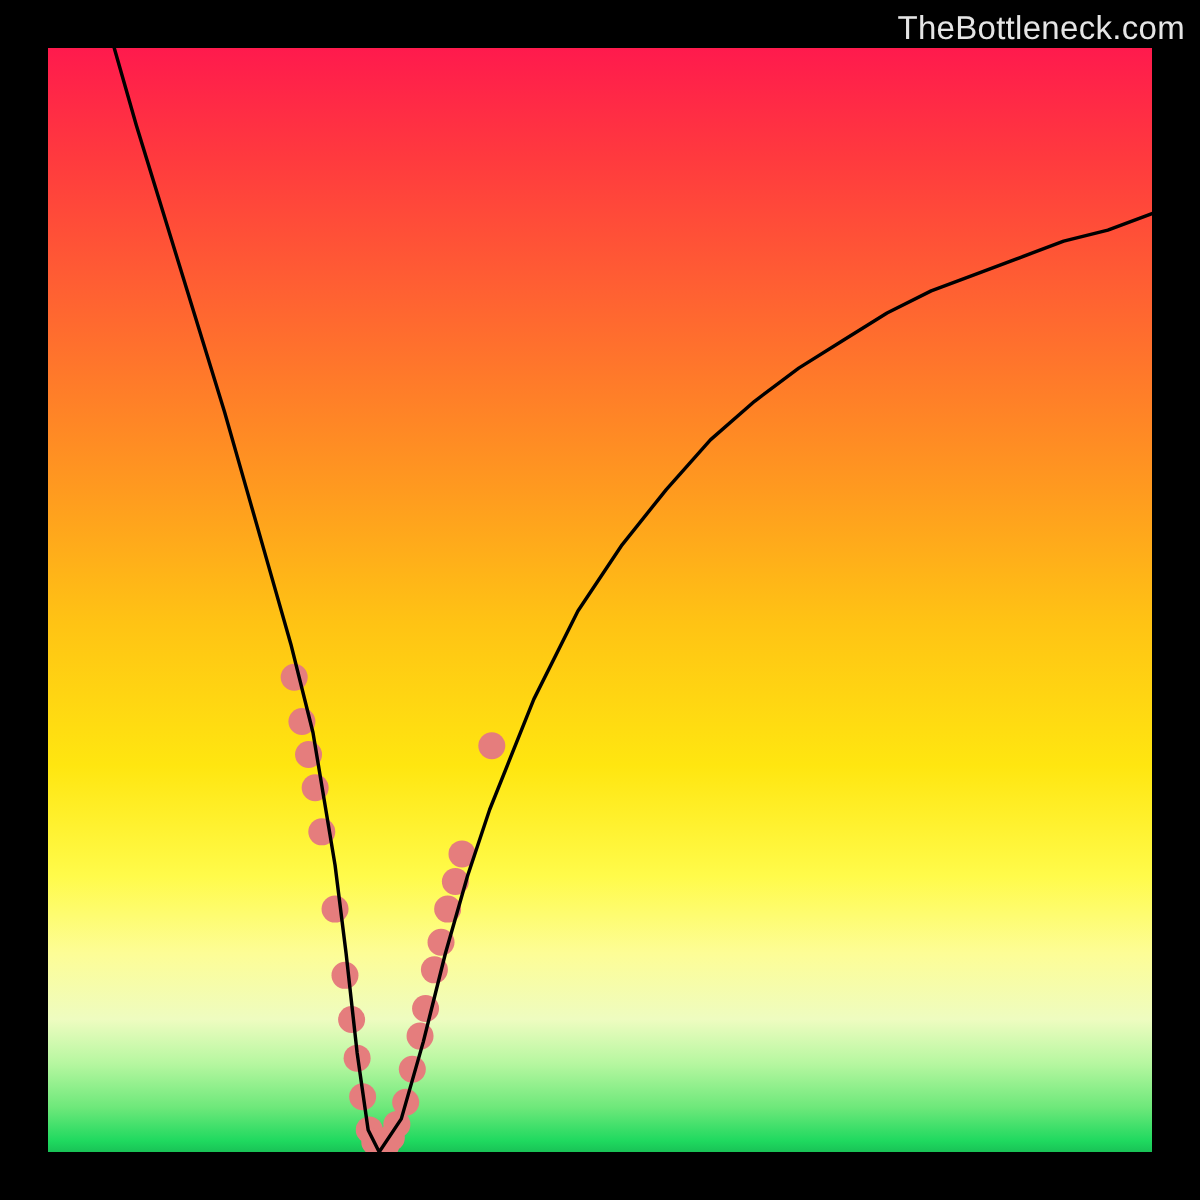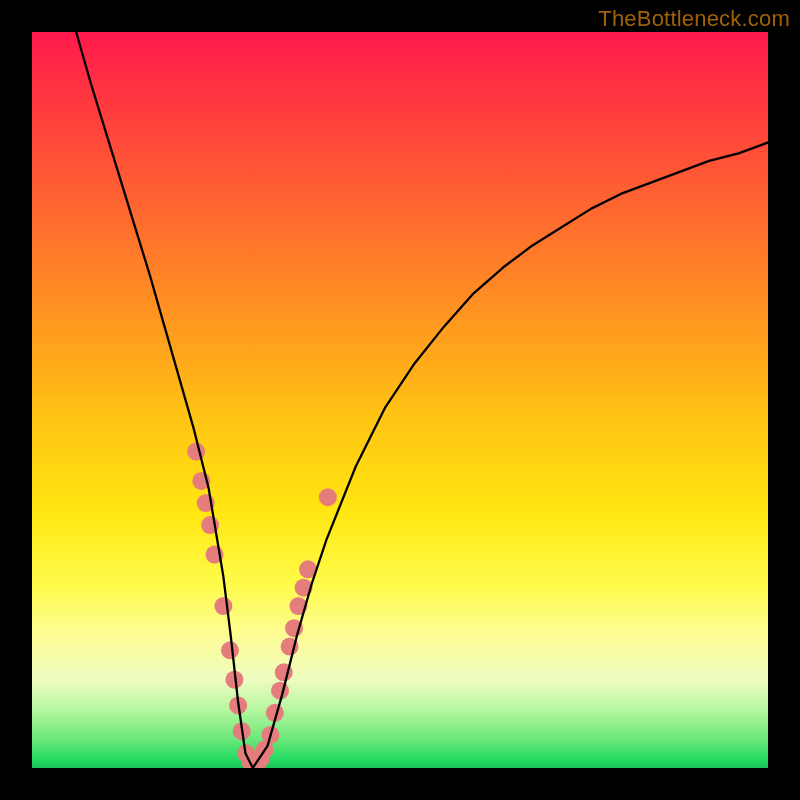--- a/index.html
+++ b/index.html
@@ -39,21 +39,21 @@
       #1fd95f 99%,
       #19c256 100%
     );
   }
   .watermark {
     position: absolute;
     top: 6px;
     right: 10px;
     font-size: 22px;
     font-weight: 500;
-    color: #a16207;
+    color: #e5e5e5;
     letter-spacing: 0.2px;
     user-select: none;
   }
   svg.curve {
     position: absolute;
     left: 0;
     top: 0;
     width: 736px;
     height: 736px;
   }

